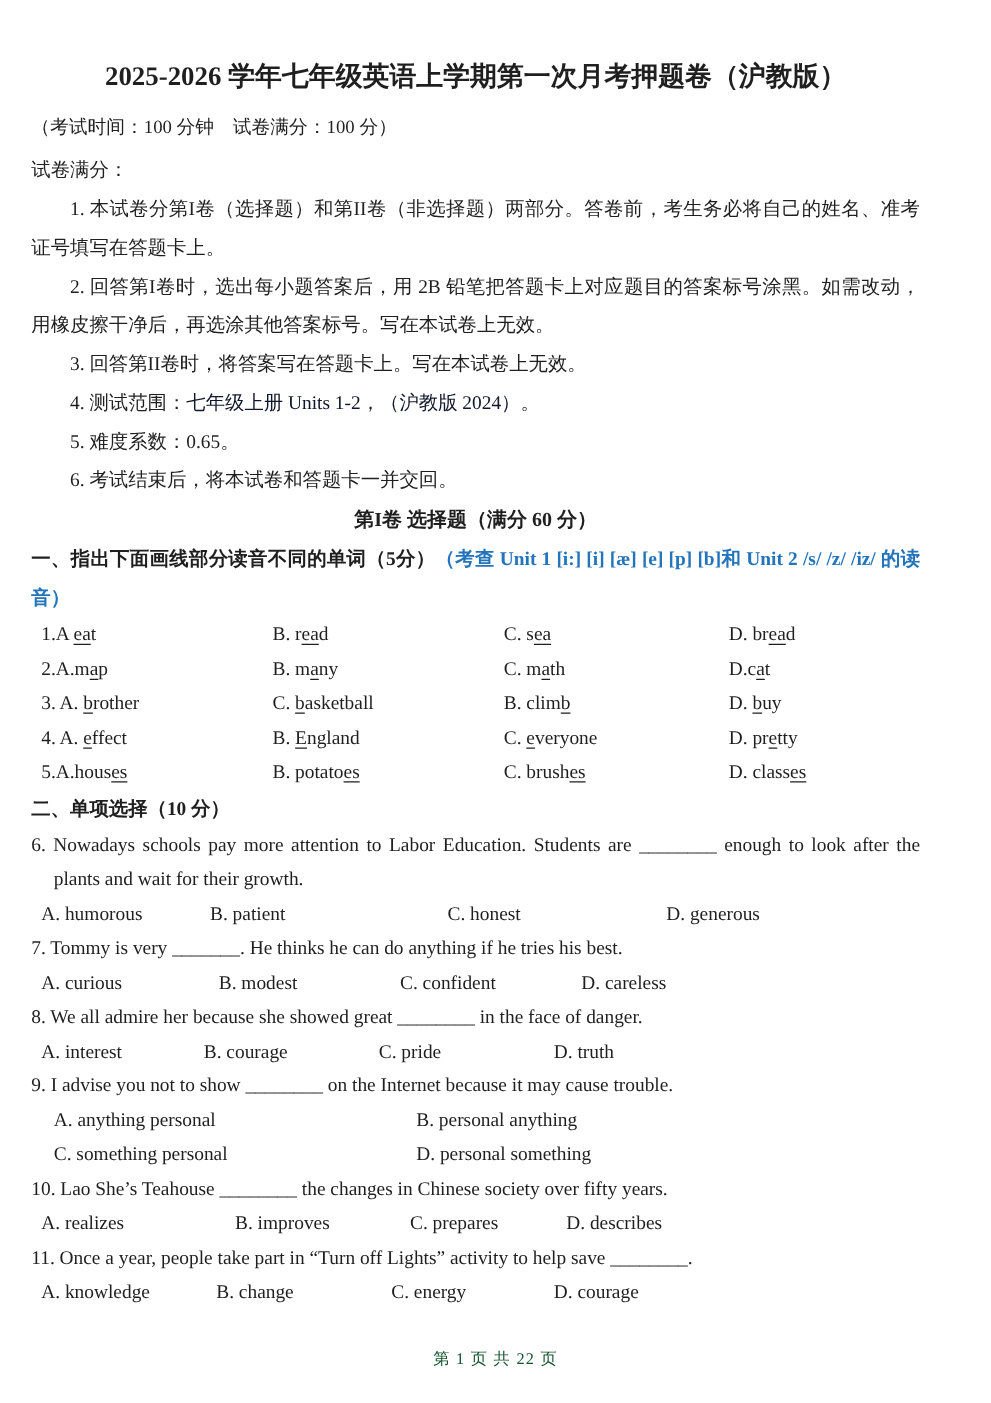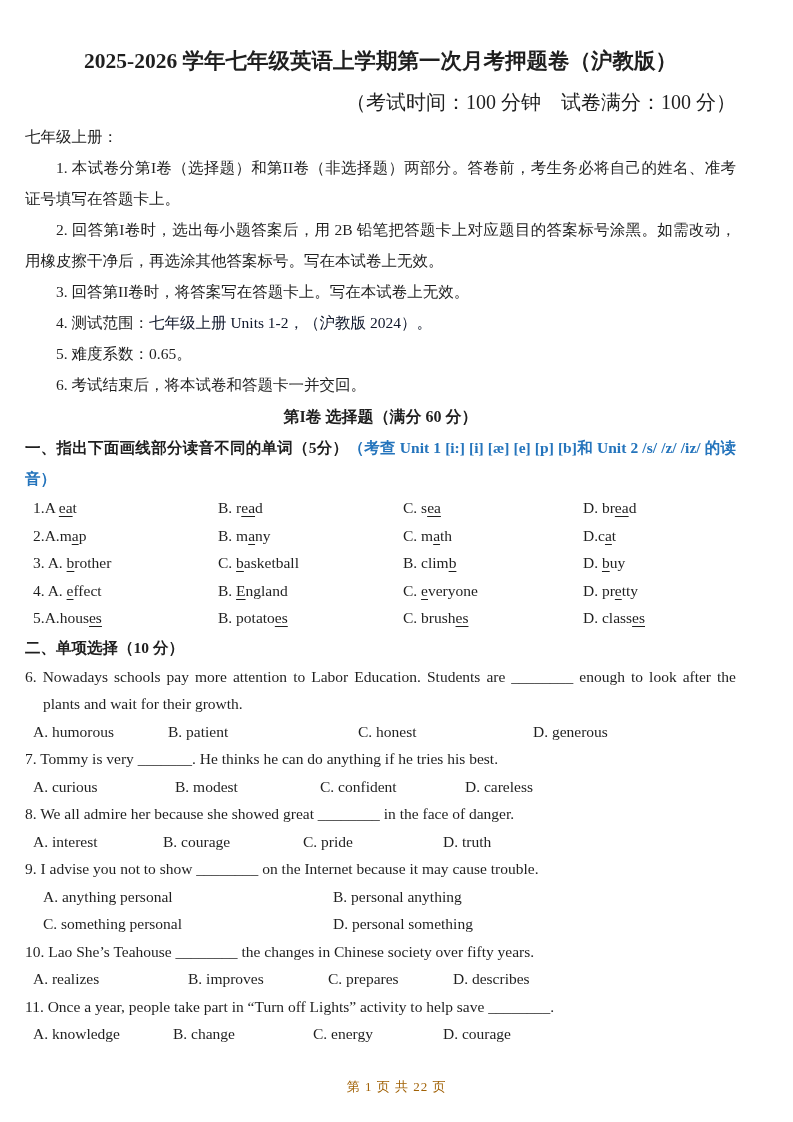--- a/index.html
+++ b/index.html
@@ -15,22 +15,22 @@
     overflow:hidden;
   }
   .title{
     text-align:center;
     font-size:21.5px;
     font-weight:bold;
     line-height:30px;
     margin:0;
   }
   .subtitle{
-    text-align:right;
-    font-size:20px;
+    text-align:left;
+    font-size:15px;
     line-height:22px;
     margin-top:15px;
   }
   .notice-heading{
     line-height:30px;
     margin-top:9px;
   }
   .note{
     line-height:31px;
     text-indent:2em;
@@ -96,30 +96,30 @@
     grid-template-columns:290px auto;
     padding-left:18px;
   }
   .footer{
     position:absolute;
     left:0;right:0;
     bottom:26px;
     text-align:center;
     font-size:13px;
     letter-spacing:1px;
-    color:#a16207;
+    color:#14532d;
   }
 </style>
 </head>
 <body>
 
 <div class="page">
   <div class="title">2025-2026 学年七年级英语上学期第一次月考押题卷（沪教版）</div>
   <div class="subtitle">（考试时间：100 分钟　试卷满分：100 分）</div>
-  <div class="notice-heading">七年级上册：</div>
+  <div class="notice-heading">试卷满分：</div>
   <div>
       <div class="note">1. 本试卷分第I卷（选择题）和第II卷（非选择题）两部分。答卷前，考生务必将自己的姓名、准考证号填写在答题卡上。</div>
       <div class="note">2. 回答第I卷时，选出每小题答案后，用 2B 铅笔把答题卡上对应题目的答案标号涂黑。如需改动，用橡皮擦干净后，再选涂其他答案标号。写在本试卷上无效。</div>
       <div class="note">3. 回答第II卷时，将答案写在答题卡上。写在本试卷上无效。</div>
       <div class="note">4. 测试范围：<span class="red">七年级上册 Units 1-2，（沪教版 2024）。</span></div>
       <div class="note">5. 难度系数：0.65。</div>
       <div class="note">6. 考试结束后，将本试卷和答题卡一并交回。</div>
     </div>
   <div class="part-heading">第I卷 选择题（满分 60 分）</div>
   <div class="sec-heading"><span>一、指出下面画线部分读音不同的单词（5分）</span><span class="blue">（考查 Unit 1 [i:] [i] [æ] [e] [p] [b]和 Unit 2 /s/ /z/ /iz/ 的读音）</span></div>

